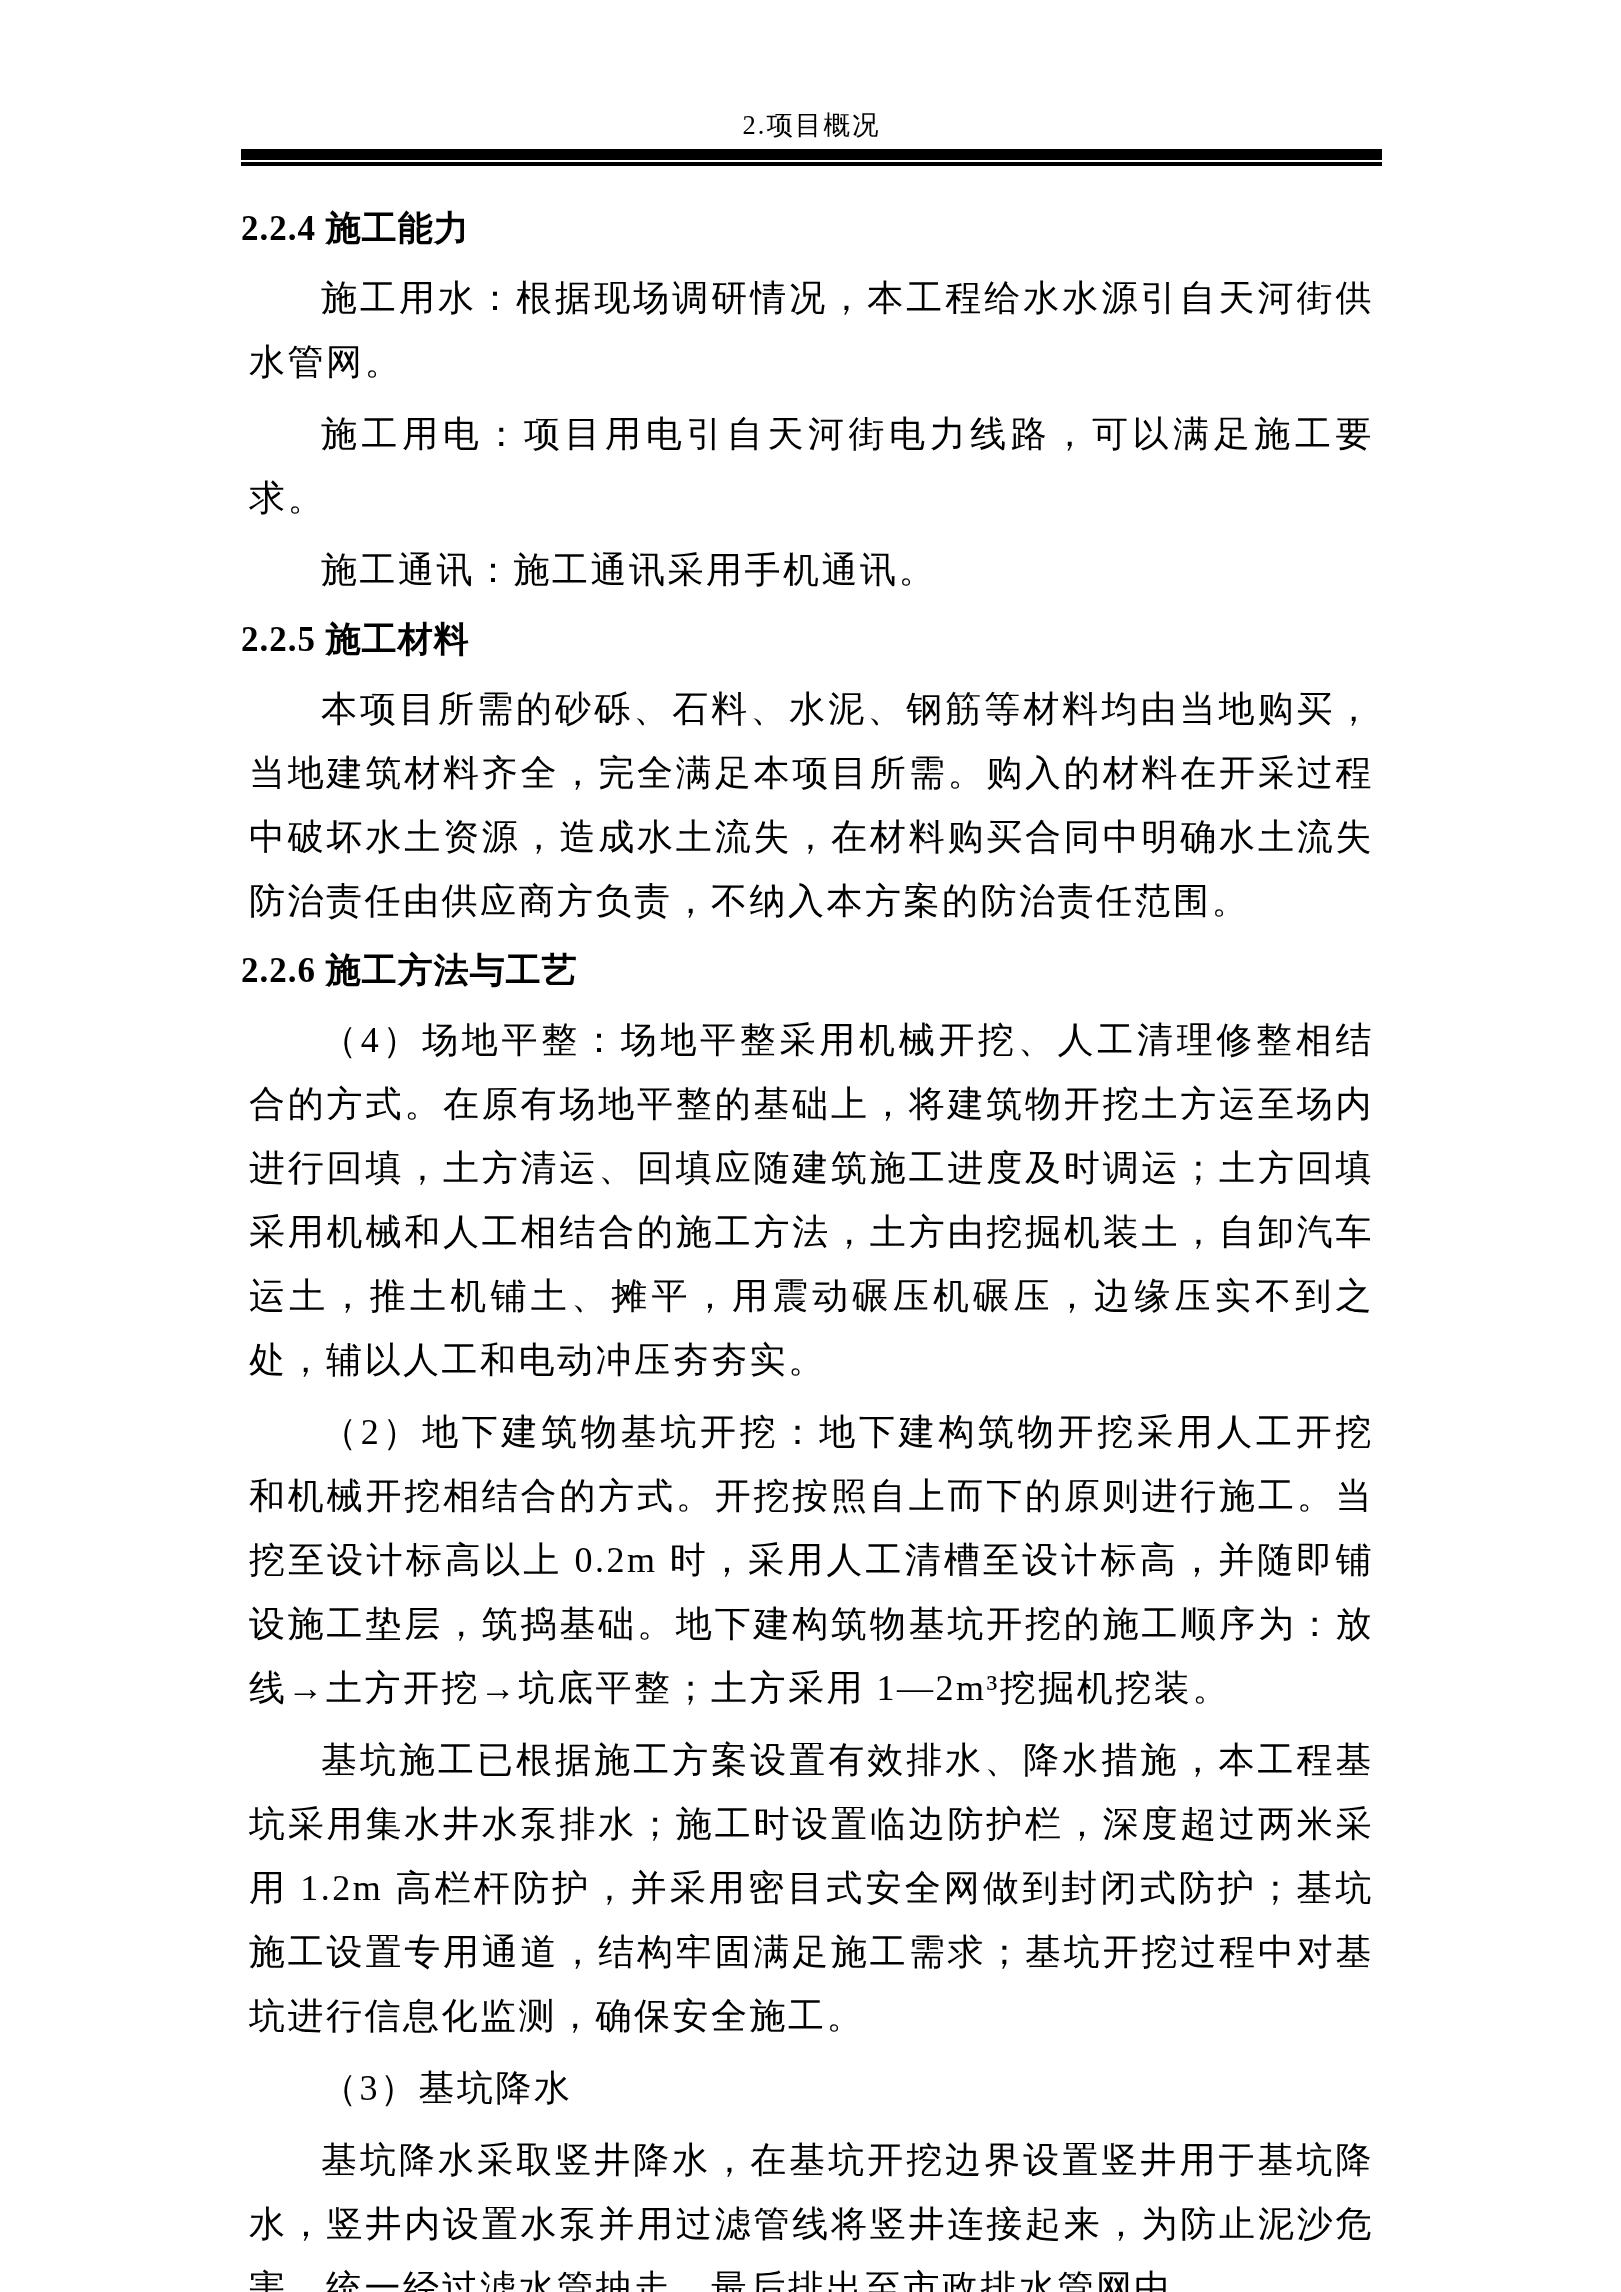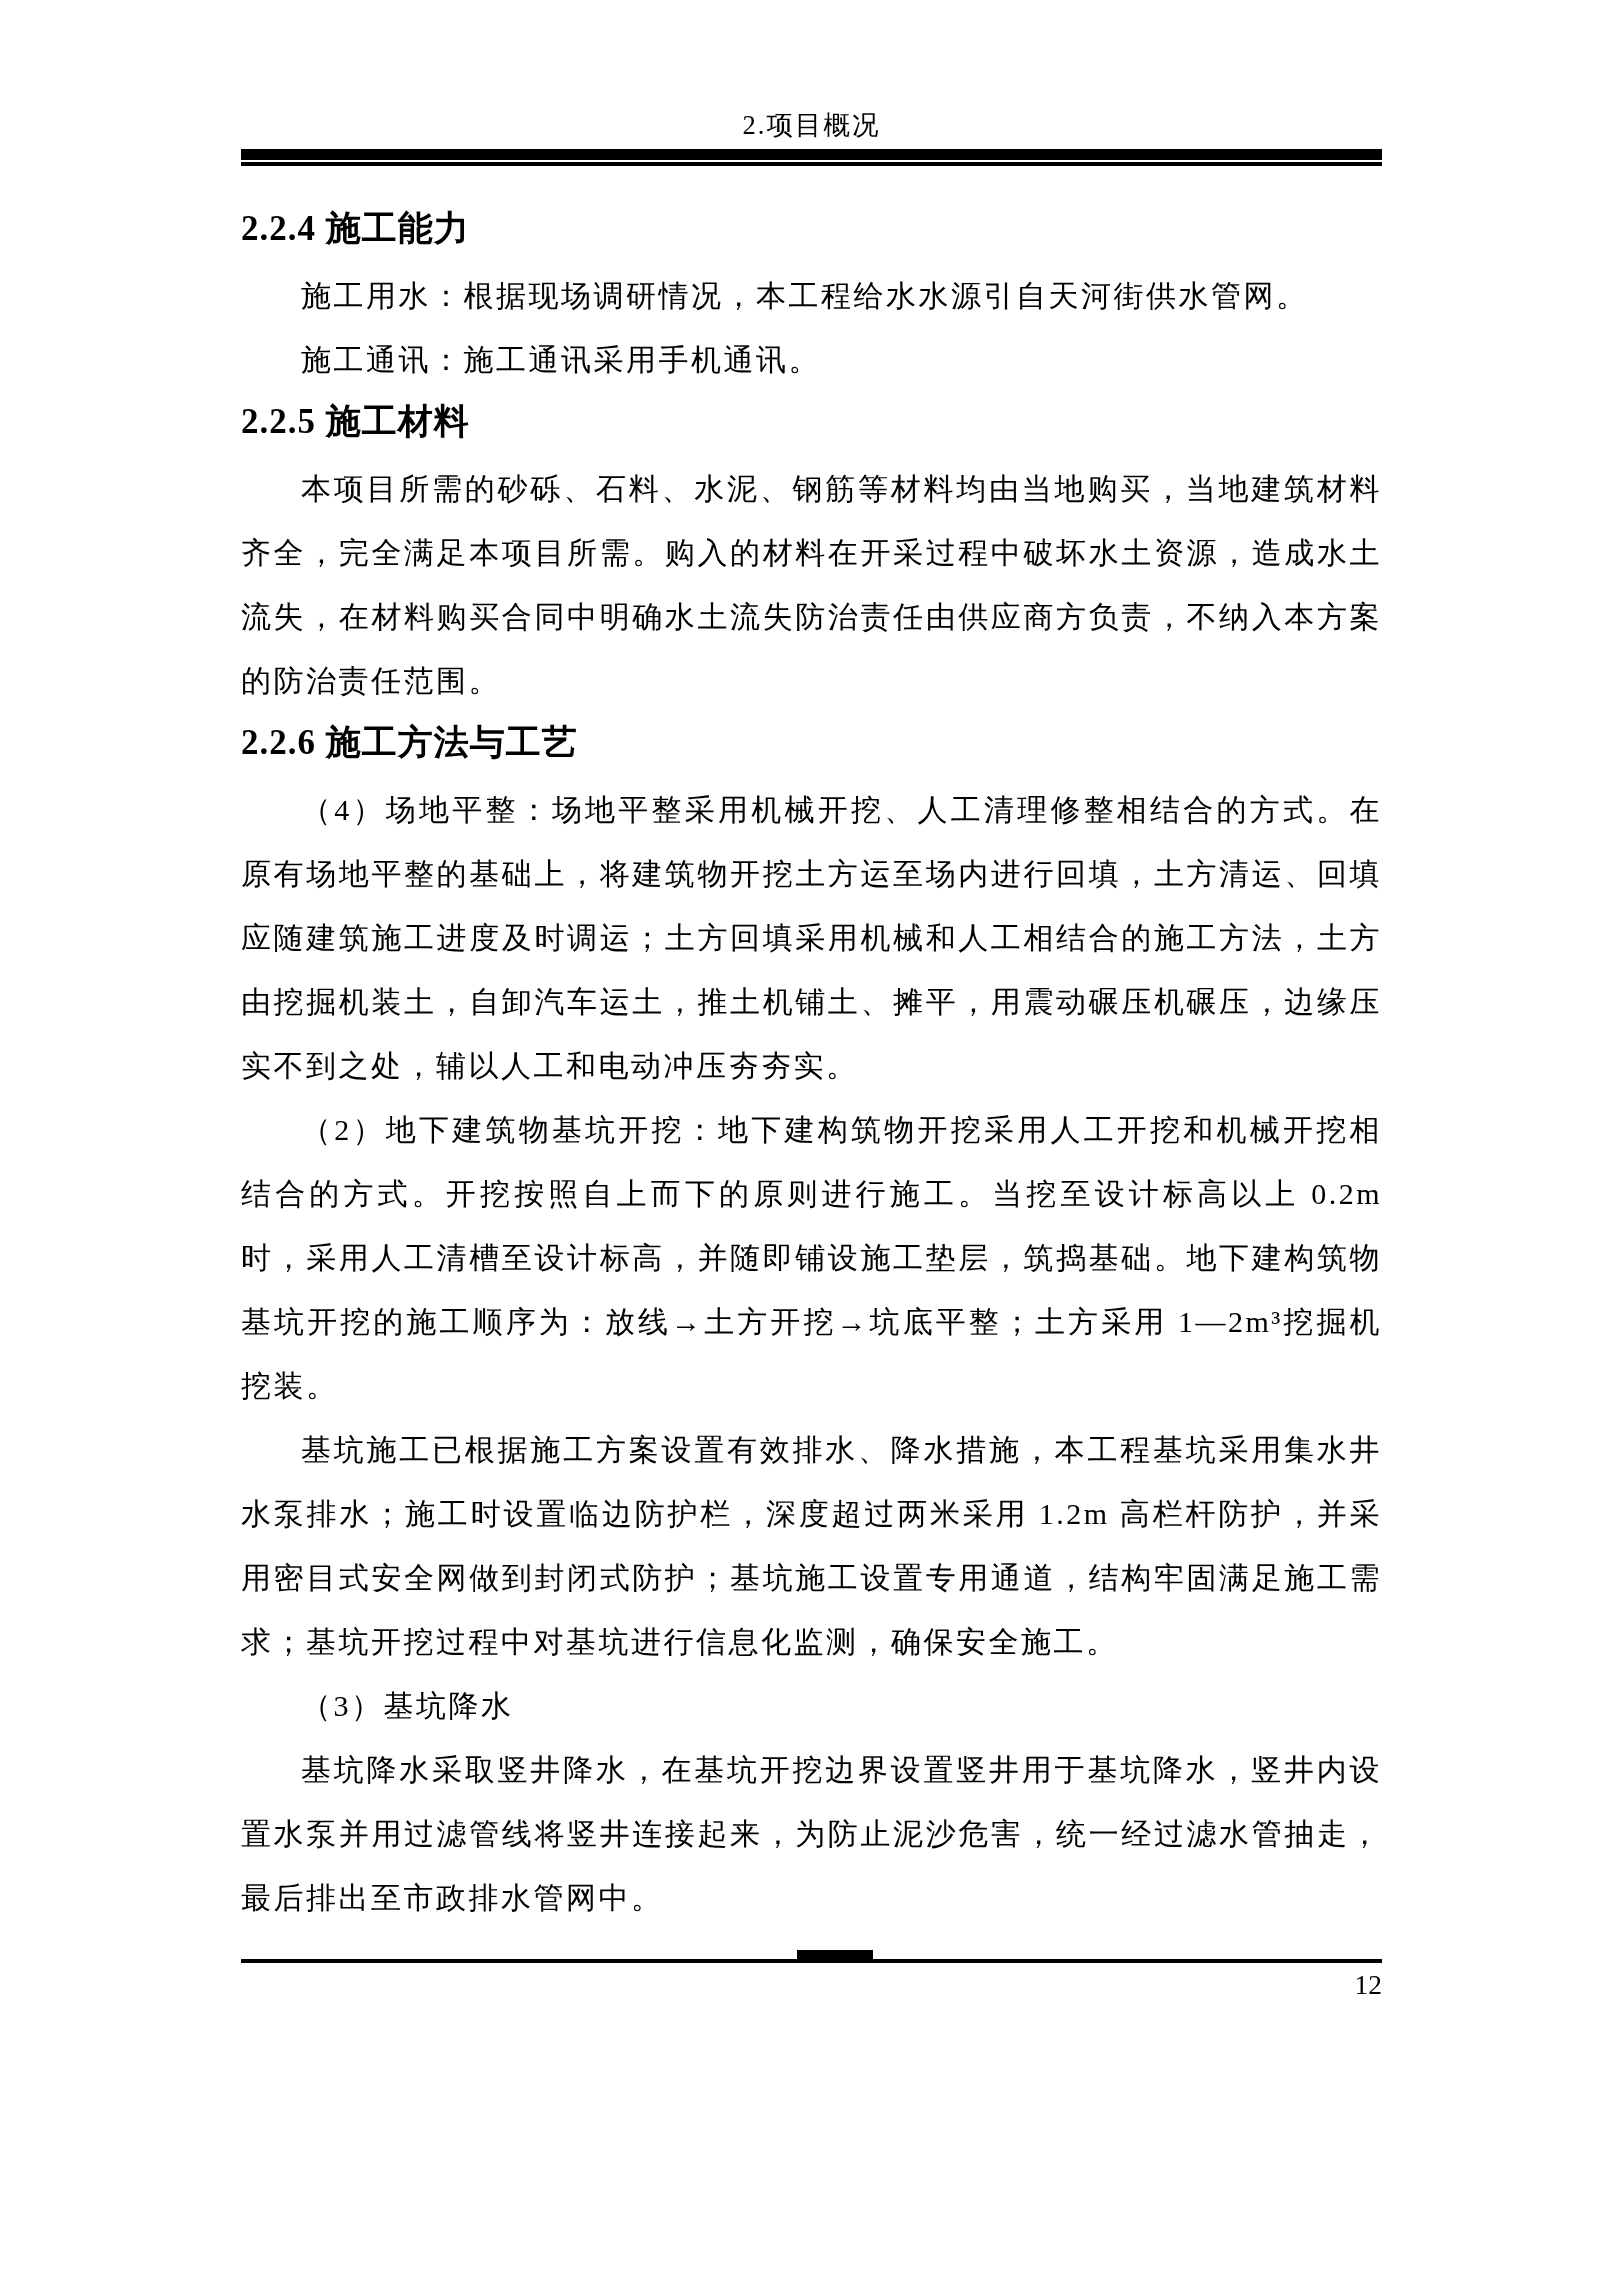--- a/index.html
+++ b/index.html
@@ -32,23 +32,23 @@
   .content { margin-top: 33px; font-family: Liberation Serif, serif; }
 
   .heading {
     font-size: 35px;
     font-weight: bold;
     line-height: 59px;
     margin: 0 0 5.9px 0;
     letter-spacing: 1px;
   }
   .para {
-    font-size: 30px;
+    font-size: 36px;
     line-height: 64px;
-    margin: 0;
+    margin: 8px;
     text-indent: 2em;
     text-align: justify;
     letter-spacing: 2.5px;
   }
 
   .footer { margin-top: 29px; }
   .footer-line {
     position: relative;
     height: 3.9px;
     background: #000;
@@ -77,20 +77,21 @@
 
   <div class="header-rule">
     <div class="bar"></div>
     <div class="gap"></div>
     <div class="line"></div>
   </div>
 
   <div class="content">
     <h2 class="heading">2.2.4 施工能力</h2>
     <p class="para">施工用水：根据现场调研情况，本工程给水水源引自天河街供水管网。</p>
+    <p class="para">施工用电：项目用电引自天河街电力线路，可以满足施工要求。</p>
     <p class="para">施工通讯：施工通讯采用手机通讯。</p>
     <h2 class="heading">2.2.5 施工材料</h2>
     <p class="para">本项目所需的砂砾、石料、水泥、钢筋等材料均由当地购买，当地建筑材料齐全，完全满足本项目所需。购入的材料在开采过程中破坏水土资源，造成水土流失，在材料购买合同中明确水土流失防治责任由供应商方负责，不纳入本方案的防治责任范围。</p>
     <h2 class="heading">2.2.6 施工方法与工艺</h2>
     <p class="para">（4）场地平整：场地平整采用机械开挖、人工清理修整相结合的方式。在原有场地平整的基础上，将建筑物开挖土方运至场内进行回填，土方清运、回填应随建筑施工进度及时调运；土方回填采用机械和人工相结合的施工方法，土方由挖掘机装土，自卸汽车运土，推土机铺土、摊平，用震动碾压机碾压，边缘压实不到之处，辅以人工和电动冲压夯夯实。</p>
     <p class="para">（2）地下建筑物基坑开挖：地下建构筑物开挖采用人工开挖和机械开挖相结合的方式。开挖按照自上而下的原则进行施工。当挖至设计标高以上 0.2m 时，采用人工清槽至设计标高，并随即铺设施工垫层，筑捣基础。地下建构筑物基坑开挖的施工顺序为：放线→土方开挖→坑底平整；土方采用 1—2m³挖掘机挖装。</p>
     <p class="para">基坑施工已根据施工方案设置有效排水、降水措施，本工程基坑采用集水井水泵排水；施工时设置临边防护栏，深度超过两米采用 1.2m 高栏杆防护，并采用密目式安全网做到封闭式防护；基坑施工设置专用通道，结构牢固满足施工需求；基坑开挖过程中对基坑进行信息化监测，确保安全施工。</p>
     <p class="para">（3）基坑降水</p>
     <p class="para">基坑降水采取竖井降水，在基坑开挖边界设置竖井用于基坑降水，竖井内设置水泵并用过滤管线将竖井连接起来，为防止泥沙危害，统一经过滤水管抽走，最后排出至市政排水管网中。</p>
   </div>

